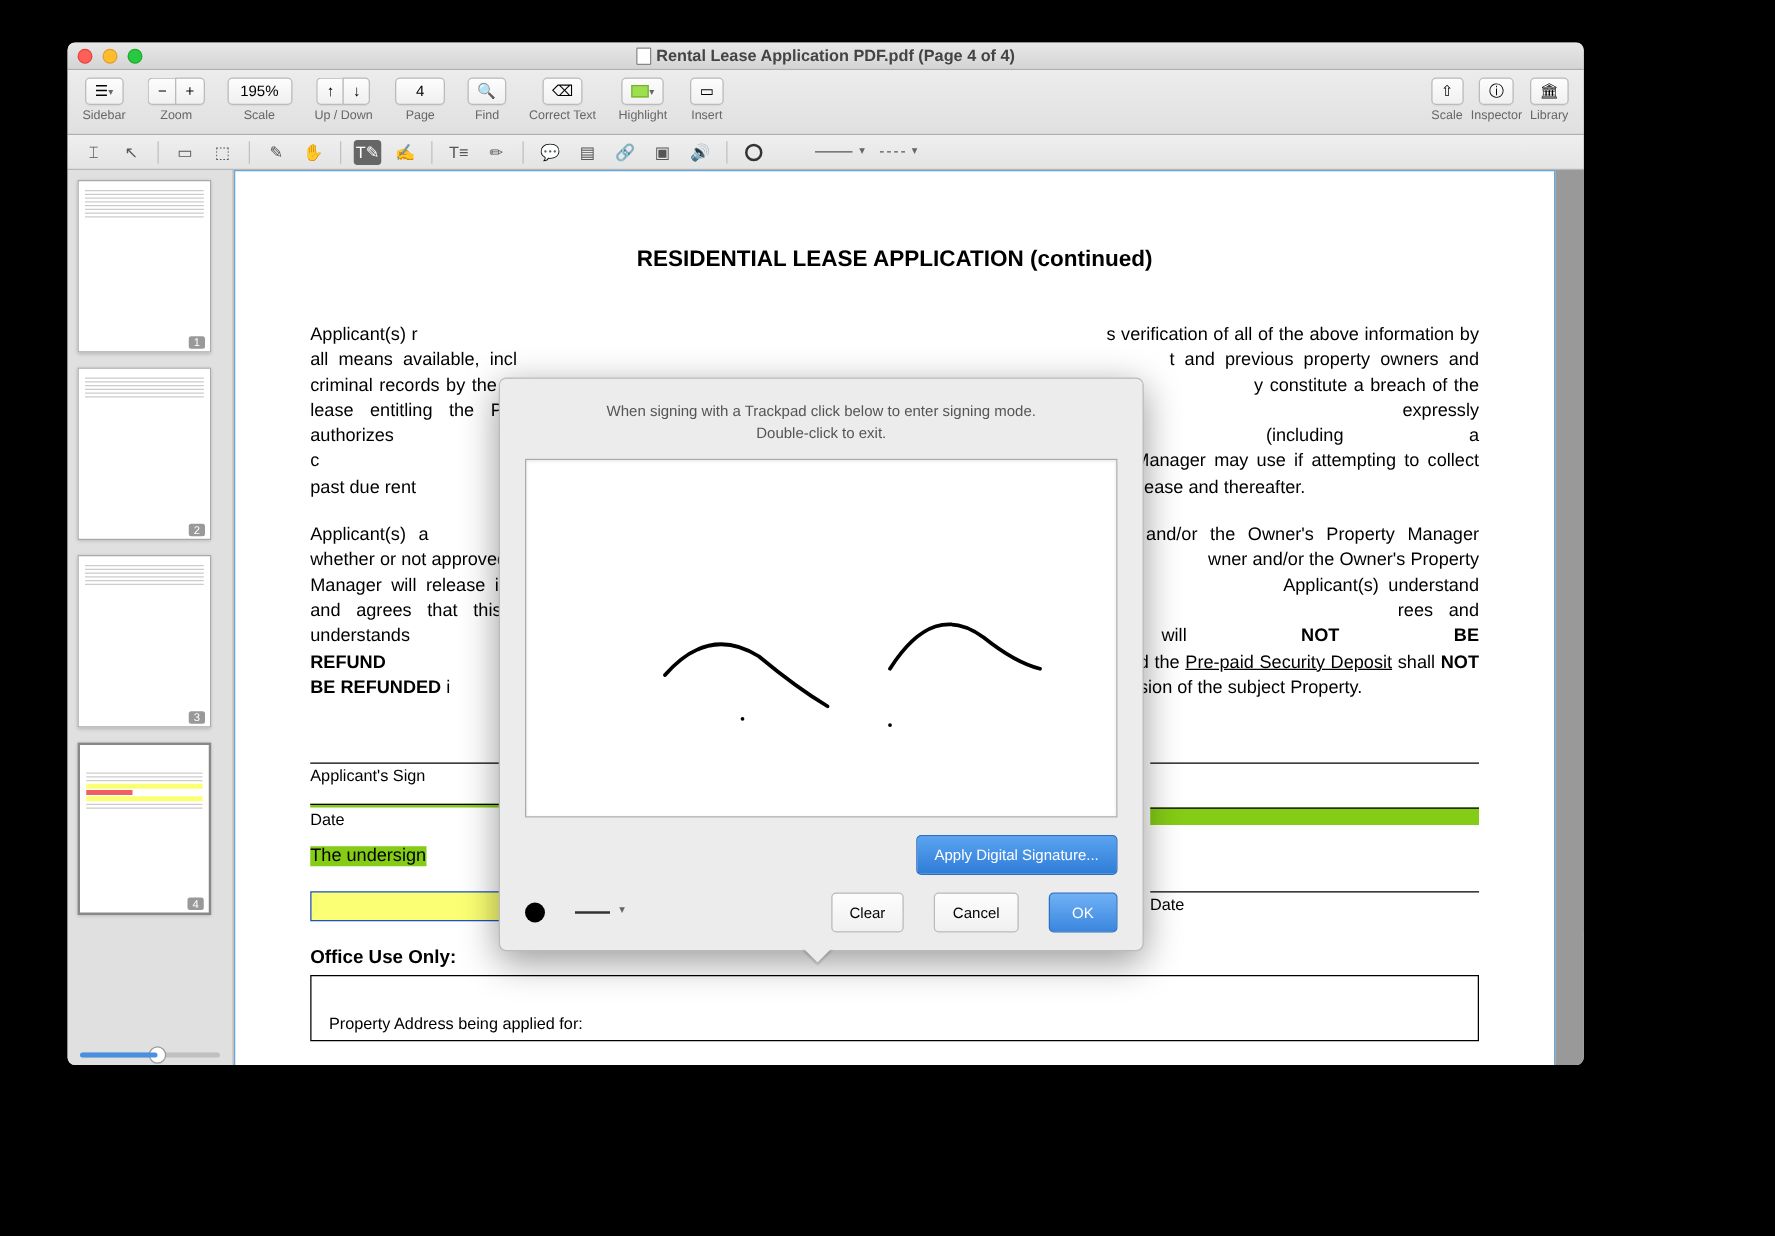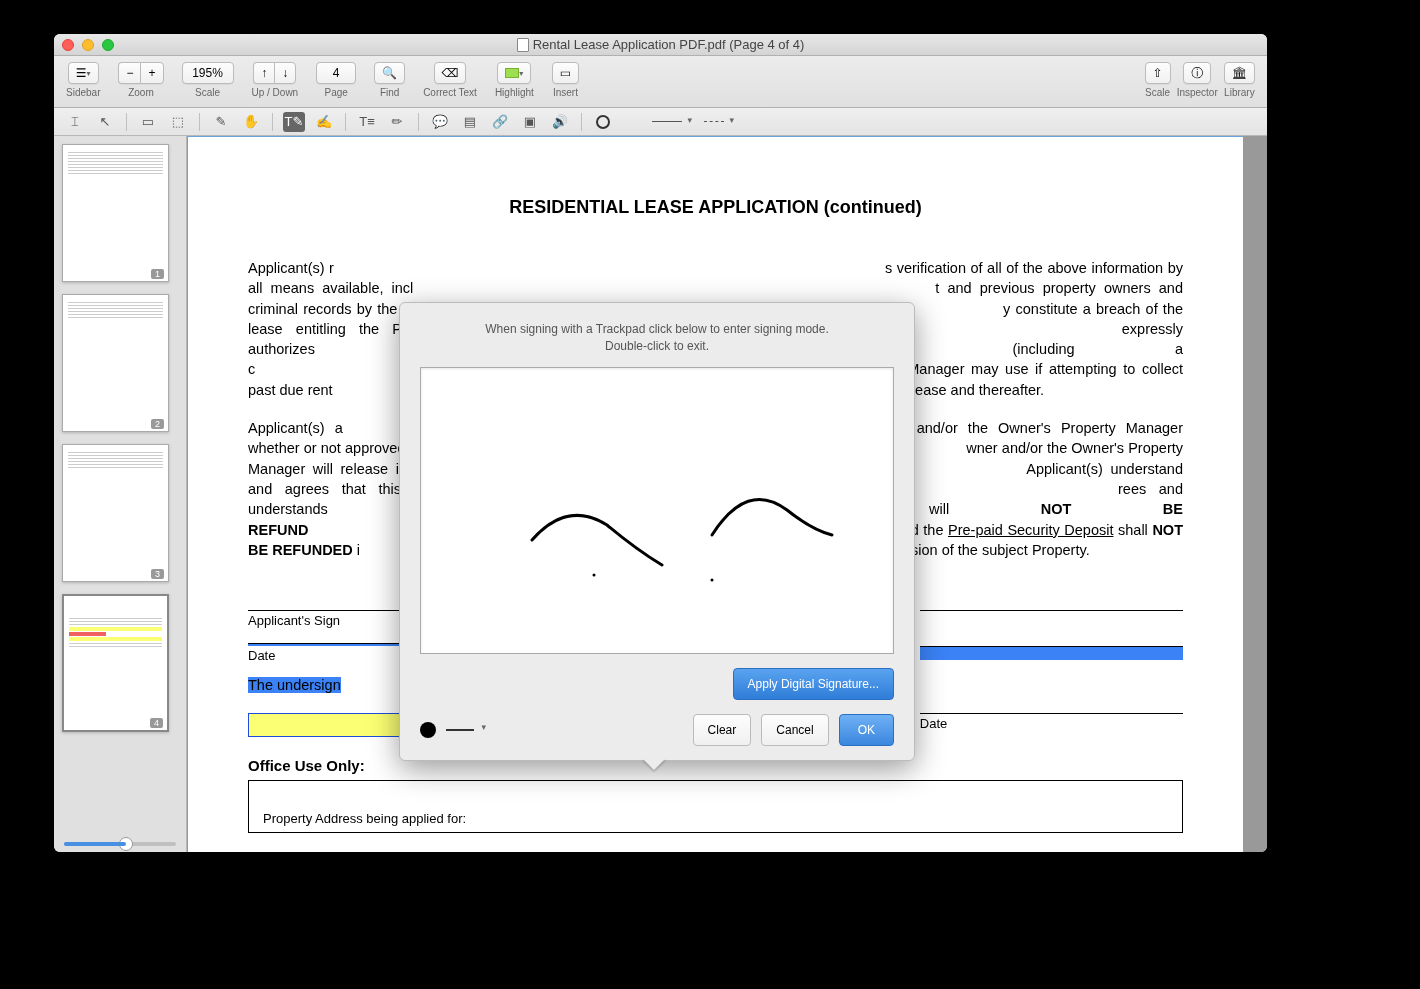--- a/index.html
+++ b/index.html
@@ -4,21 +4,21 @@
 <style>
 * { margin: 0; padding: 0; box-sizing: border-box; font-family: -apple-system, BlinkMacSystemFont, "Helvetica Neue", sans-serif; }
 body { background: #000; width: 1420px; height: 989px; position: relative; }
 .window { position: absolute; left: 54px; top: 34px; width: 1213px; height: 818px; background: #ececec; border-radius: 6px; overflow: hidden; box-shadow: 0 10px 40px rgba(0,0,0,0.5); }
 .titlebar { height: 22px; background: linear-gradient(#e8e8e8, #d4d4d4); display: flex; align-items: center; padding: 0 8px; border-bottom: 1px solid #b0b0b0; position: relative; }
 .traffic { display: flex; gap: 8px; }
 .tl { width: 12px; height: 12px; border-radius: 50%; }
 .tl.red { background: #ff5f57; border: 0.5px solid #e0443e; }
 .tl.yellow { background: #ffbd2e; border: 0.5px solid #dea123; }
 .tl.green { background: #28c940; border: 0.5px solid #1aab29; }
-.title { position: absolute; left: 0; right: 0; text-align: center; font-size: 13px; color: #444; display: flex; align-items: center; justify-content: center; gap: 4px; }
+.title { position: absolute; left: 0; right: 0; text-align: center; font-size: 13px; color: #444; display: flex; align-items: center; justify-content: center; gap: 4px; font-weight: bold; }
 .doc-icon { width: 12px; height: 14px; background: #fff; border: 1px solid #888; border-radius: 1px; position: relative; }
 .toolbar1 { height: 52px; background: linear-gradient(#ececec, #e0e0e0); border-bottom: 1px solid #b0b0b0; display: flex; align-items: flex-start; padding: 6px 12px 0; gap: 18px; }
 .tool-group { display: flex; flex-direction: column; align-items: center; gap: 3px; }
 .tool-label { font-size: 10px; color: #666; }
 .tb-btn { height: 22px; background: linear-gradient(#fdfdfd, #f0f0f0); border: 1px solid #bbb; border-radius: 4px; display: flex; align-items: center; justify-content: center; font-size: 12px; padding: 0 7px; box-shadow: 0 1px 0 rgba(0,0,0,0.05); }
 .seg { display: flex; }
 .seg .tb-btn { border-radius: 0; border-right: none; }
 .seg .tb-btn:first-child { border-radius: 4px 0 0 4px; }
 .seg .tb-btn:last-child { border-radius: 0 4px 4px 0; border-right: 1px solid #bbb; }
 .right-tools { margin-left: auto; display: flex; gap: 6px; }
@@ -39,31 +39,31 @@
 .thumb-slider-knob { position: absolute; left: 55%; top: -5px; width: 14px; height: 14px; background: #fff; border: 1px solid #999; border-radius: 50%; transform: translateX(-50%); }
 .page-area { flex: 1; background: #999; overflow: auto; position: relative; }
 .page { background: #fff; margin: 0; border: 1px solid #6aa3d8; width: 1057px; min-height: 760px; padding: 60px 60px 20px; position: relative; }
 .page h2 { text-align: center; font-size: 18px; font-weight: bold; margin-bottom: 40px; }
 .page h3 { font-size: 15px; font-weight: bold; text-decoration: underline; margin-bottom: 2px; }
 .page p { font-size: 14.5px; line-height: 1.4; text-align: justify; }
 .sig-row { display: flex; gap: 40px; margin-top: 30px; }
 .sig-field { flex: 1; }
 .sig-line { border-top: 1px solid #000; }
 .sig-label { font-size: 13px; margin-top: 2px; }
-.hl-yellow { background: #3b82f6; }
+.hl-yellow { background: #84cc16; }
 .sign-here { display: inline-block; background: #f06060; color: #000; font-style: italic; font-size: 12px; padding: 2px 8px 2px 16px; clip-path: polygon(10px 0, 100% 0, 100% 100%, 10px 100%, 0 50%); font-weight: bold; }
 .sig-box { border: 1px solid #1d4ed8; background: #faff73; height: 24px; position: relative; }
 .sig-box .sign-here { position: absolute; right: 4px; top: 2px; }
 .office { font-size: 15px; font-weight: bold; margin-top: 20px; }
 .office-box { border: 1.5px solid #000; margin-top: 6px; padding: 30px 14px 6px; font-size: 13px; }
 .dialog { position: absolute; left: 345px; top: 268px; width: 516px; background: #ececec; border: 1px solid #bbb; border-radius: 6px; box-shadow: 0 8px 30px rgba(0,0,0,0.4); padding: 18px 20px 14px; z-index: 100; }
 .dialog::after { content:''; position:absolute; bottom:-10px; left:242px; width:0; height:0; border-left:12px solid transparent; border-right:12px solid transparent; border-top:12px solid #ececec; filter: drop-shadow(0 2px 1px rgba(0,0,0,0.2)); }
 .dialog-text { text-align: center; font-size: 12px; color: #555; line-height: 1.4; margin-bottom: 12px; }
 .sig-canvas { width: 100%; height: 287px; background: #fff; border: 1px solid #aaa; box-shadow: inset 0 1px 3px rgba(0,0,0,0.1); display: flex; align-items: center; justify-content: center; }
-.dialog-row2 { display: flex; align-items: center; margin-top: 14px; gap: 10px; }
+.dialog-row2 { display: flex; align-items: center; margin-top: 14px; gap: 24px; }
 .pen-color { width: 16px; height: 16px; background: #000; border-radius: 50%; }
 .pen-style { width: 28px; height: 2px; background: #333; position: relative; }
 .pen-style::after { content:'▾'; position: absolute; right: -12px; top: -7px; font-size: 9px; color: #666; }
 .dlg-btn { height: 32px; padding: 0 14px; background: linear-gradient(#fdfdfd, #f0f0f0); border: 1px solid #bbb; border-radius: 4px; font-size: 12px; display: flex; align-items: center; }
 .dlg-btn.primary { background: linear-gradient(#5aa3f0, #2f7dd8); color: #fff; border-color: #2a6fc2; }
 .dlg-btn.default { background: linear-gradient(#6fb1f5, #3b86de); color: #fff; border-color: #2a6fc2; }
 .circle-btn { width: 14px; height: 14px; border: 2px solid #333; border-radius: 50%; }
 .dash-line { width: 30px; border-top: 1px solid #555; position: relative; }
 .dash-line::after { content:'▾'; position:absolute; right:-10px; top:-7px; font-size:9px; color:#666; }
 .dash-line2 { width: 20px; border-top: 1px dashed #555; position: relative; }

